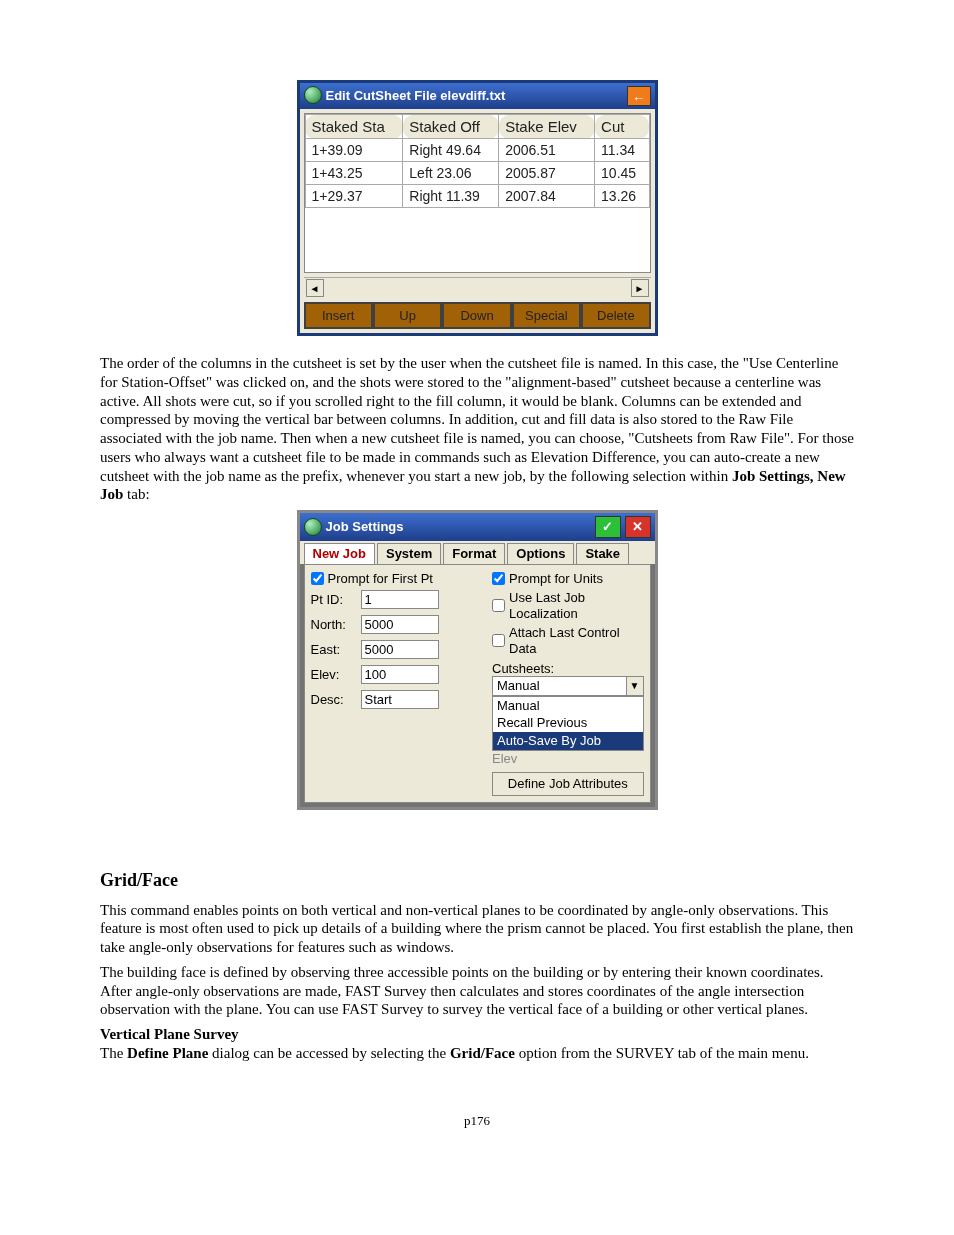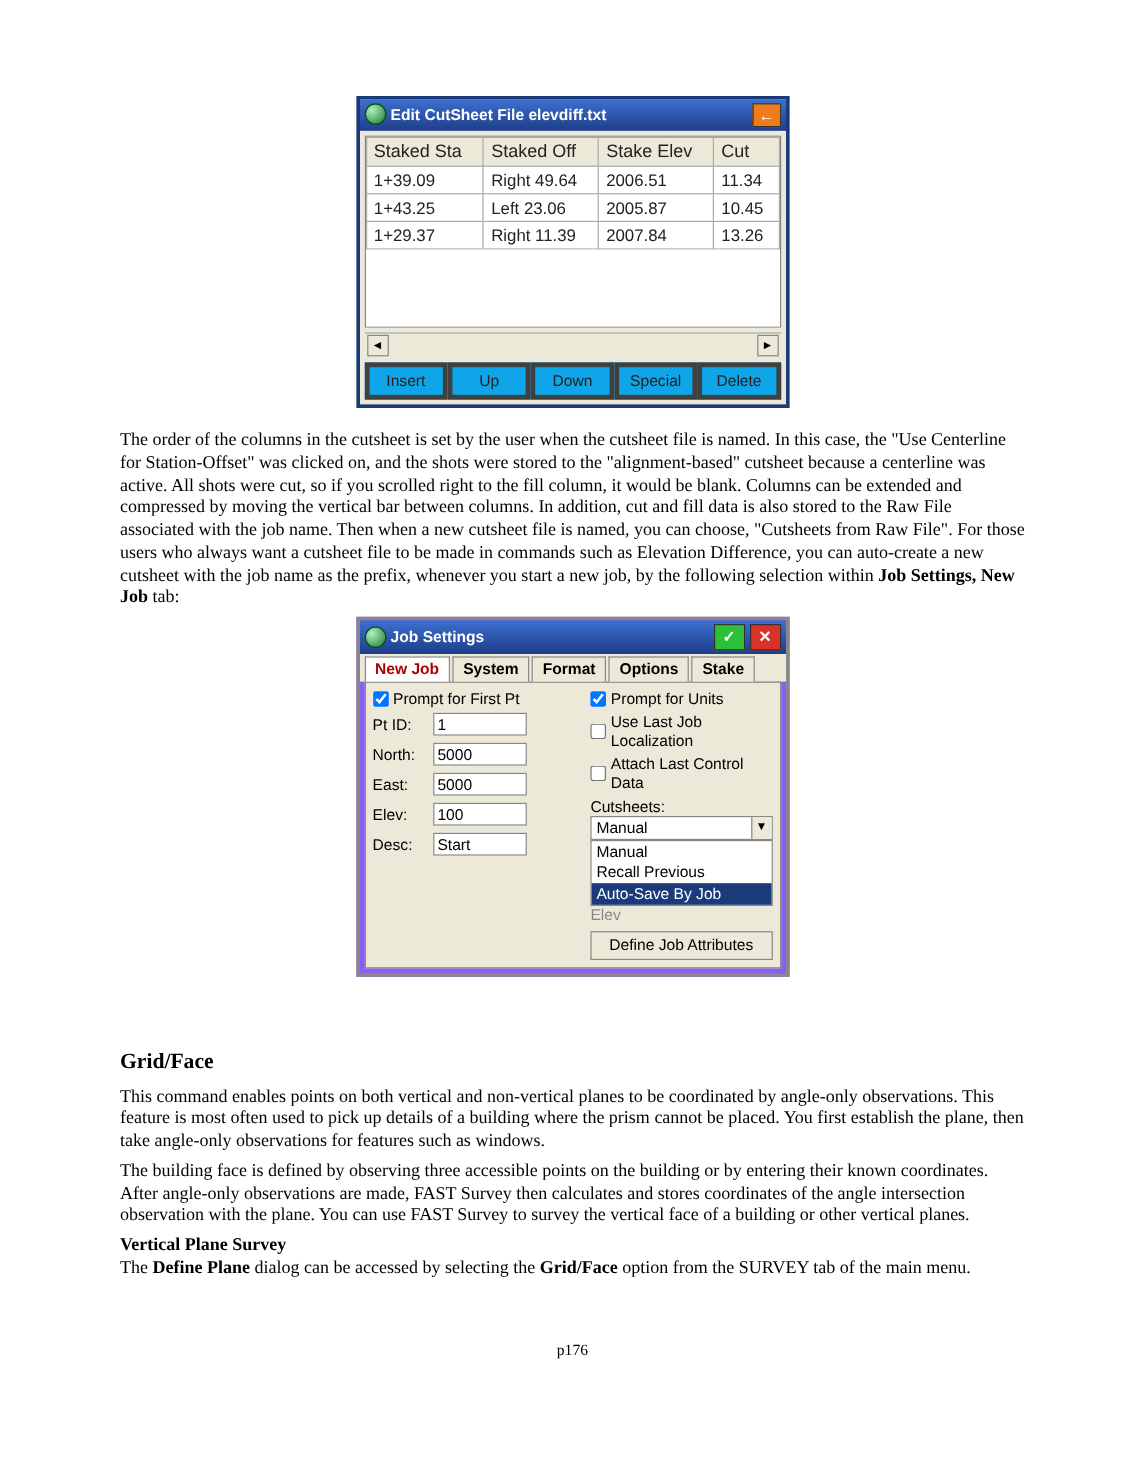--- a/index.html
+++ b/index.html
@@ -40,49 +40,49 @@
     border:1px solid #0a4d14;
     display:inline-block;
   }
   .grid-wrap{background:#fff;margin:4px;border:1px solid #888}
   table.cut{border-collapse:collapse;width:100%}
   table.cut th,table.cut td{
     border:1px solid #aaa;padding:3px 6px;text-align:left;
     white-space:nowrap;
   }
   table.cut th{
-    background:#ece9d8;color:#222;font-weight:normal;font-size:15px;
+    background:#ece9d8;color:#222;font-weight:normal;font-size:15px;border-radius:10px;
   }
   table.cut td{font-size:14px;color:#222}
   .blank-area{height:64px;background:#fff}
   .hscroll{
     display:flex;align-items:center;justify-content:space-between;
     background:#ece9d8;border-top:1px solid #aaa;height:20px;
     padding:0 2px;margin:0 4px 4px 4px;
   }
   .hscroll .arrow{
     width:16px;height:16px;background:#ece9d8;border:1px solid #888;
     display:flex;align-items:center;justify-content:center;font-size:10px;
   }
   .btn-row{
     display:flex;gap:0;margin:0 4px 4px 4px;
   }
   .btn-row button{
-    flex:1;background:#0ea5e9;border:4px solid #404040;
+    flex:1;background:#a16207;border:2px solid #404040;
     font-family:Tahoma,Arial,sans-serif;font-size:13px;
     padding:4px 0;color:#222;
   }
 
   
   p.body{margin:6px 0;line-height:1.25;font-size:15px}
   b{font-weight:bold}
 
   
   .win2{
-    width:355px;border:3px solid #888;background:#8b5cf6;
+    width:355px;border:3px solid #888;background:#737373;
     font-family:Tahoma,Arial,sans-serif;font-size:13px;
     line-height:1.2;
   }
   .win2 .titlebar{
     background:linear-gradient(#3d6fcf,#1e3e8a);
     color:#fff;font-weight:bold;
     display:flex;align-items:center;justify-content:space-between;
     padding:3px 4px;
   }
   .win2 .ttl{display:flex;align-items:center;gap:4px}

